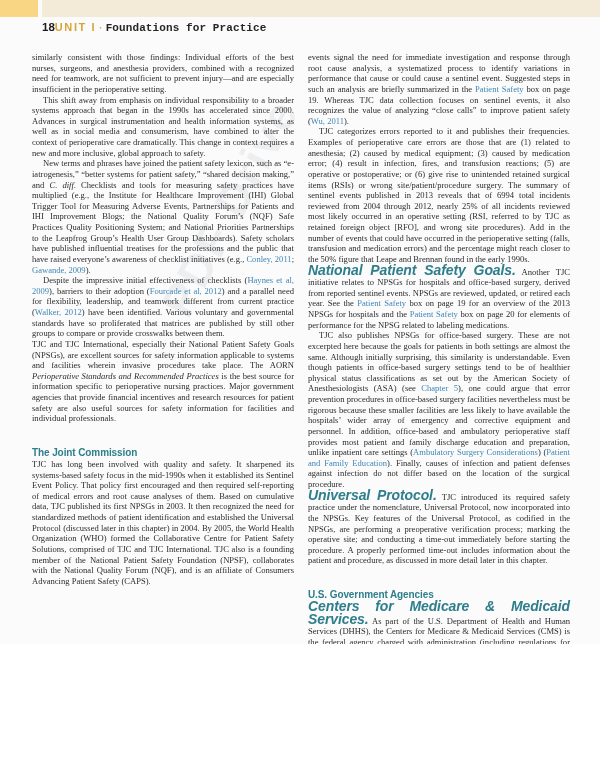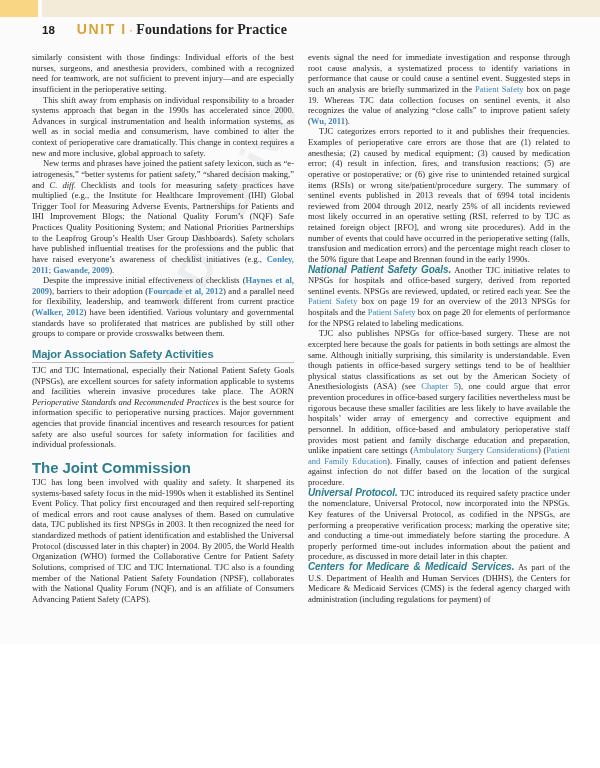--- a/index.html
+++ b/index.html
@@ -58,36 +58,35 @@
   .folio {
     font-family: "Liberation Sans", sans-serif;
     font-weight: bold;
     font-size: 11.5px;
     color: #1a1a1a;
     letter-spacing: 0px;
   }
   .unit-label {
     font-family: "Liberation Sans", sans-serif;
     font-weight: bold;
-    font-size: 14px;
+    font-size: 11px;
     color: #d9a437;
     letter-spacing: 1.6px;
-    margin-left: 22px;
   }
   .rh-dot {
     color: #d9a437;
     font-size: 7px;
     margin: 0 4px 0 3px;
     position: relative;
     top: -1.5px;
   }
   .unit-title {
-    font-family: Liberation Serif, serif;
-    font-weight: bold;
-    font-size: 14px;
+    font-family: Liberation Mono, monospace;
+    font-weight: bold;
+    font-size: 11px;
     color: #252525;
     letter-spacing: 0.1px;
   }
 
   
   .watermark {
     position: absolute;
     top: 300px;
     left: 150px;
     width: 260px;
@@ -139,36 +138,36 @@
     font-size: 11.2px;
     color: #2e7e8c;
     margin: 9px 0 1.5px 0;
     padding: 0 0 2.5px 0;
     border-bottom: 0.8px solid #b9b9b9;
     letter-spacing: -0.1px;
   }
   h3.subsection {
     font-family: "Liberation Sans", sans-serif;
     font-weight: bold;
-    font-size: 15px;
-    color: #2e7e8c;
-    margin: 9px 0 1px 0;
-    letter-spacing: -0.1px;
-  }
-
-  .runin {
-    font-family: "Liberation Sans", sans-serif;
-    font-weight: bold;
-    font-style: italic;
     font-size: 10px;
     color: #2e7e8c;
+    margin: 23px 0 1px 0;
     letter-spacing: -0.1px;
   }
 
-  .cite { color: #3f86b5; font-weight: bold; }
+  .runin {
+    font-family: "Liberation Sans", sans-serif;
+    font-weight: bold;
+    font-style: italic;
+    font-size: 14px;
+    color: #2e7e8c;
+    letter-spacing: -0.1px;
+  }
+
+  .cite { color: #3f86b5; }
   .xref { color: #3f86b5; margin-top: 10px; }
   .ital { font-style: italic; }
 </style>
 </head>
 <body>
 
 <div class="page">
 
   <div class="header-bars">
     <div class="bar-gold"></div>
@@ -186,37 +185,37 @@
 
   <div class="columns">
 
     <div class="col">
       <div id="lc-intro">
           <p class="body noindent"><span>similarly consistent with those findings: Individual efforts of the best nurses, surgeons, and anesthesia providers, combined with a recognized need for teamwork, are not sufficient to prevent injury—and are especially insufficient in the perioperative setting.</span></p>
           <p class="body"><span>This shift away from emphasis on individual responsibility to a broader systems approach that began in the 1990s has accelerated since 2000. Advances in surgical instrumentation and health information systems, as well as in social media and consumerism, have combined to alter the context of perioperative care dramatically. This change in context requires a new and more inclusive, global approach to safety.</span></p>
           <p class="body"><span>New terms and phrases have joined the patient safety lexicon, such as “e-iatrogenesis,” “better systems for patient safety,” “shared decision making,” and </span><span class="ital">C. diff</span><span>. Checklists and tools for measuring safety practices have multiplied (e.g., the Institute for Healthcare Improvement (IHI) Global Trigger Tool for Measuring Adverse Events, Partnerships for Patients and IHI Improvement Blogs; the National Quality Forum’s (NQF) Safe Practices Quality Positioning System; and National Priorities Partnerships to the Leapfrog Group’s Health User Group Dashboards). Safety scholars have published influential treatises for the professions and the public that have raised everyone’s awareness of checklist initiatives (e.g., </span><span class="cite">Conley, 2011</span><span>; </span><span class="cite">Gawande, 2009</span><span>).</span></p>
           <p class="body"><span>Despite the impressive initial effectiveness of checklists (</span><span class="cite">Haynes et al, 2009</span><span>), barriers to their adoption (</span><span class="cite">Fourcade et al, 2012</span><span>) and a parallel need for flexibility, leadership, and teamwork different from current practice (</span><span class="cite">Walker, 2012</span><span>) have been identified. Various voluntary and governmental standards have so proliferated that matrices are published by still other groups to compare or provide crosswalks between them.</span></p>
         </div>
-      <h2 class="section">Major Association Safety Activities</h2>
       <div id="lc-section">
           <p class="body noindent"><span>TJC and TJC International, especially their National Patient Safety Goals (NPSGs), are excellent sources for safety information applicable to systems and facilities wherein invasive procedures take place. The AORN </span><span class="ital">Perioperative Standards and Recommended Practices</span><span> is the best source for information specific to perioperative nursing practices. Major government agencies that provide financial incentives and research resources for patient safety are also useful sources for safety information for facilities and individual professionals.</span></p>
         </div>
       <h3 class="subsection">The Joint Commission</h3>
       <div id="lc-sub">
           <p class="body noindent"><span>TJC has long been involved with quality and safety. It sharpened its systems-based safety focus in the mid-1990s when it established its Sentinel Event Policy. That policy first encouraged and then required self-reporting of medical errors and root cause analyses of them. Based on cumulative data, TJC published its first NPSGs in 2003. It then recognized the need for standardized methods of patient identification and established the Universal Protocol (discussed later in this chapter) in 2004. By 2005, the World Health Organization (WHO) formed the Collaborative Centre for Patient Safety Solutions, comprised of TJC and TJC International. TJC also is a founding member of the National Patient Safety Foundation (NPSF), collaborates with the National Quality Forum (NQF), and is an affiliate of Consumers Advancing Patient Safety (CAPS).</span></p>
         </div>
     </div>
 
     <div class="col">
       <div id="rc-main">
           <p class="body noindent"><span>events signal the need for immediate investigation and response through root cause analysis, a systematized process to identify variations in performance that cause or could cause a sentinel event. Suggested steps in such an analysis are briefly summarized in the </span><span class="xref">Patient Safety</span><span> box on page 19. Whereas TJC data collection focuses on sentinel events, it also recognizes the value of analyzing “close calls” to improve patient safety (</span><span class="cite">Wu, 2011</span><span>).</span></p>
           <p class="body"><span>TJC categorizes errors reported to it and publishes their frequencies. Examples of perioperative care errors are those that are (1) related to anesthesia; (2) caused by medical equipment; (3) caused by medication error; (4) result in infection, fires, and transfusion reactions; (5) are operative or postoperative; or (6) give rise to unintended retained surgical items (RSIs) or wrong site/patient/procedure surgery. The summary of sentinel events published in 2013 reveals that of 6994 total incidents reviewed from 2004 through 2012, nearly 25% of all incidents reviewed most likely occurred in an operative setting (RSI, referred to by TJC as retained foreign object [RFO], and wrong site procedures). Add in the number of events that could have occurred in the perioperative setting (falls, transfusion and medication errors) and the percentage might reach closer to the 50% figure that Leape and Brennan found in the early 1990s.</span></p>
           <p class="body noindent gap-before"><span class="runin">National Patient Safety Goals.</span><span> Another TJC initiative relates to NPSGs for hospitals and office-based surgery, derived from reported sentinel events. NPSGs are reviewed, updated, or retired each year. See the </span><span class="xref">Patient Safety</span><span> box on page 19 for an overview of the 2013 NPSGs for hospitals and the </span><span class="xref">Patient Safety</span><span> box on page 20 for elements of performance for the NPSG related to labeling medications.</span></p>
           <p class="body"><span>TJC also publishes NPSGs for office-based surgery. These are not excerpted here because the goals for patients in both settings are almost the same. Although initially surprising, this similarity is understandable. Even though patients in office-based surgery settings tend to be of healthier physical status classifications as set out by the American Society of Anesthesiologists (ASA) (see </span><span class="xref">Chapter 5</span><span>), one could argue that error prevention procedures in office-based surgery facilities nevertheless must be rigorous because these smaller facilities are less likely to have available the hospitals’ wider array of emergency and corrective equipment and personnel. In addition, office-based and ambulatory perioperative staff provides most patient and family discharge education and preparation, unlike inpatient care settings (</span><span class="xref">Ambulatory Surgery Considerations</span><span>) (</span><span class="xref">Patient and Family Education</span><span>). Finally, causes of infection and patient defenses against infection do not differ based on the location of the surgical procedure.</span></p>
           <p class="body noindent gap-before"><span class="runin">Universal Protocol.</span><span> TJC introduced its required safety practice under the nomenclature, Universal Protocol, now incorporated into the NPSGs. Key features of the Universal Protocol, as codified in the NPSGs, are performing a preoperative verification process; marking the operative site; and conducting a time-out immediately before starting the procedure. A properly performed time-out includes information about the patient and procedure, as discussed in more detail later in this chapter.</span></p>
         </div>
+      <h3 class="subsection">U.S. Government Agencies</h3>
       <div id="rc-sub">
           <p class="body noindent"><span class="runin">Centers for Medicare &amp; Medicaid Services.</span><span> As part of the U.S. Department of Health and Human Services (DHHS), the Centers for Medicare &amp; Medicaid Services (CMS) is the federal agency charged with administration (including regulations for payment) of</span></p>
         </div>
     </div>
 
   </div>
 </div>
 
 </body></html>

